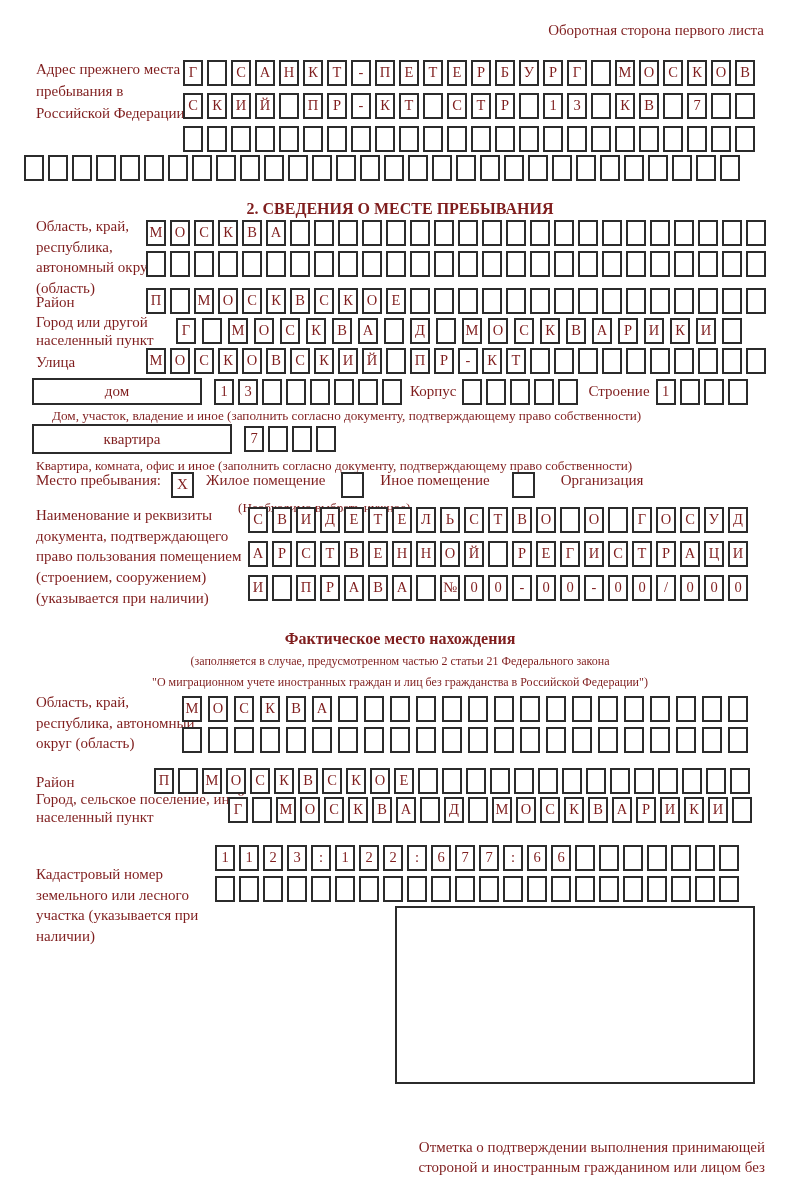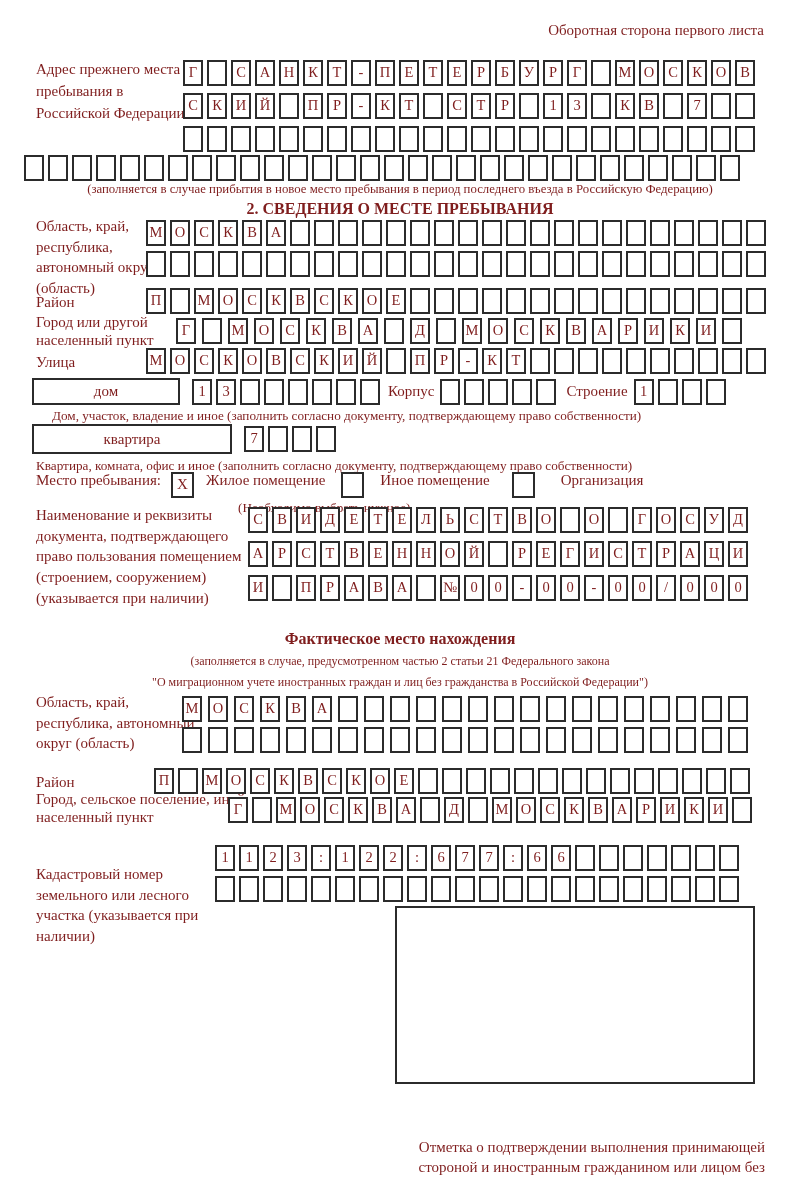--- a/index.html
+++ b/index.html
@@ -11,21 +11,21 @@
   .tight{line-height:1.17;}
   .wide-lh{line-height:1.47;}
   .row{display:flex;gap:4px;}
   .g6{gap:6px;}
   .colrows{display:flex;flex-direction:column;gap:7px;}
   .gap5{gap:5px;}
   .gap8{gap:8px;}
   .cell{flex:0 0 20px;width:20px;height:26px;box-sizing:border-box;border:2px solid #2b2b2b;
         text-align:center;font-size:14.5px;line-height:21px;background:#fff;}
   .widebox{box-sizing:border-box;border:2px solid #2b2b2b;text-align:center;font-size:15px;background:#fff;}
-  .dombox{width:148px;height:27px;line-height:23px;}
+  .dombox{width:170px;height:27px;line-height:23px;}
   .kvbox{width:200px;height:30px;line-height:26px;}
   .inlbl{font-size:15px;white-space:nowrap;}
   .numrow{display:flex;align-items:center;}
   .center{left:0;right:0;text-align:center;}
   .small-note{font-size:12.8px;}
   .mid-note{font-size:13.2px;}
   .fact-note{font-size:12px;}
   .sec-title{font-size:16px;font-weight:bold;}
   .chk{flex:0 0 23px;width:23px;height:26px;box-sizing:border-box;border:2px solid #2b2b2b;
        text-align:center;font-size:15px;line-height:21px;background:#fff;}
@@ -146,21 +146,20 @@
       <span class="cell"></span>
       <span class="cell"></span>
       <span class="cell"></span>
       <span class="cell"></span>
       <span class="cell"></span>
       <span class="cell"></span>
       <span class="cell"></span>
       <span class="cell"></span>
       <span class="cell"></span>
     </div>
-  <div class="abs center small-note" style="top:182px;">(заполняется в случае прибытия в новое место пребывания в период последнего въезда в Российскую Федерацию)</div>
 
   <div class="abs center sec-title" style="top:200px;">2. СВЕДЕНИЯ О МЕСТЕ ПРЕБЫВАНИЯ</div>
 
   <div class="abs flabel" style="top:216px;left:36px;width:118px;">Область, край, республика, автономный округ (область)</div>
   <div class="abs colrows gap5" style="top:220px;left:146px;">
     <div class="row">
         <span class="cell">М</span>
         <span class="cell">О</span>
         <span class="cell">С</span>
         <span class="cell">К</span>

